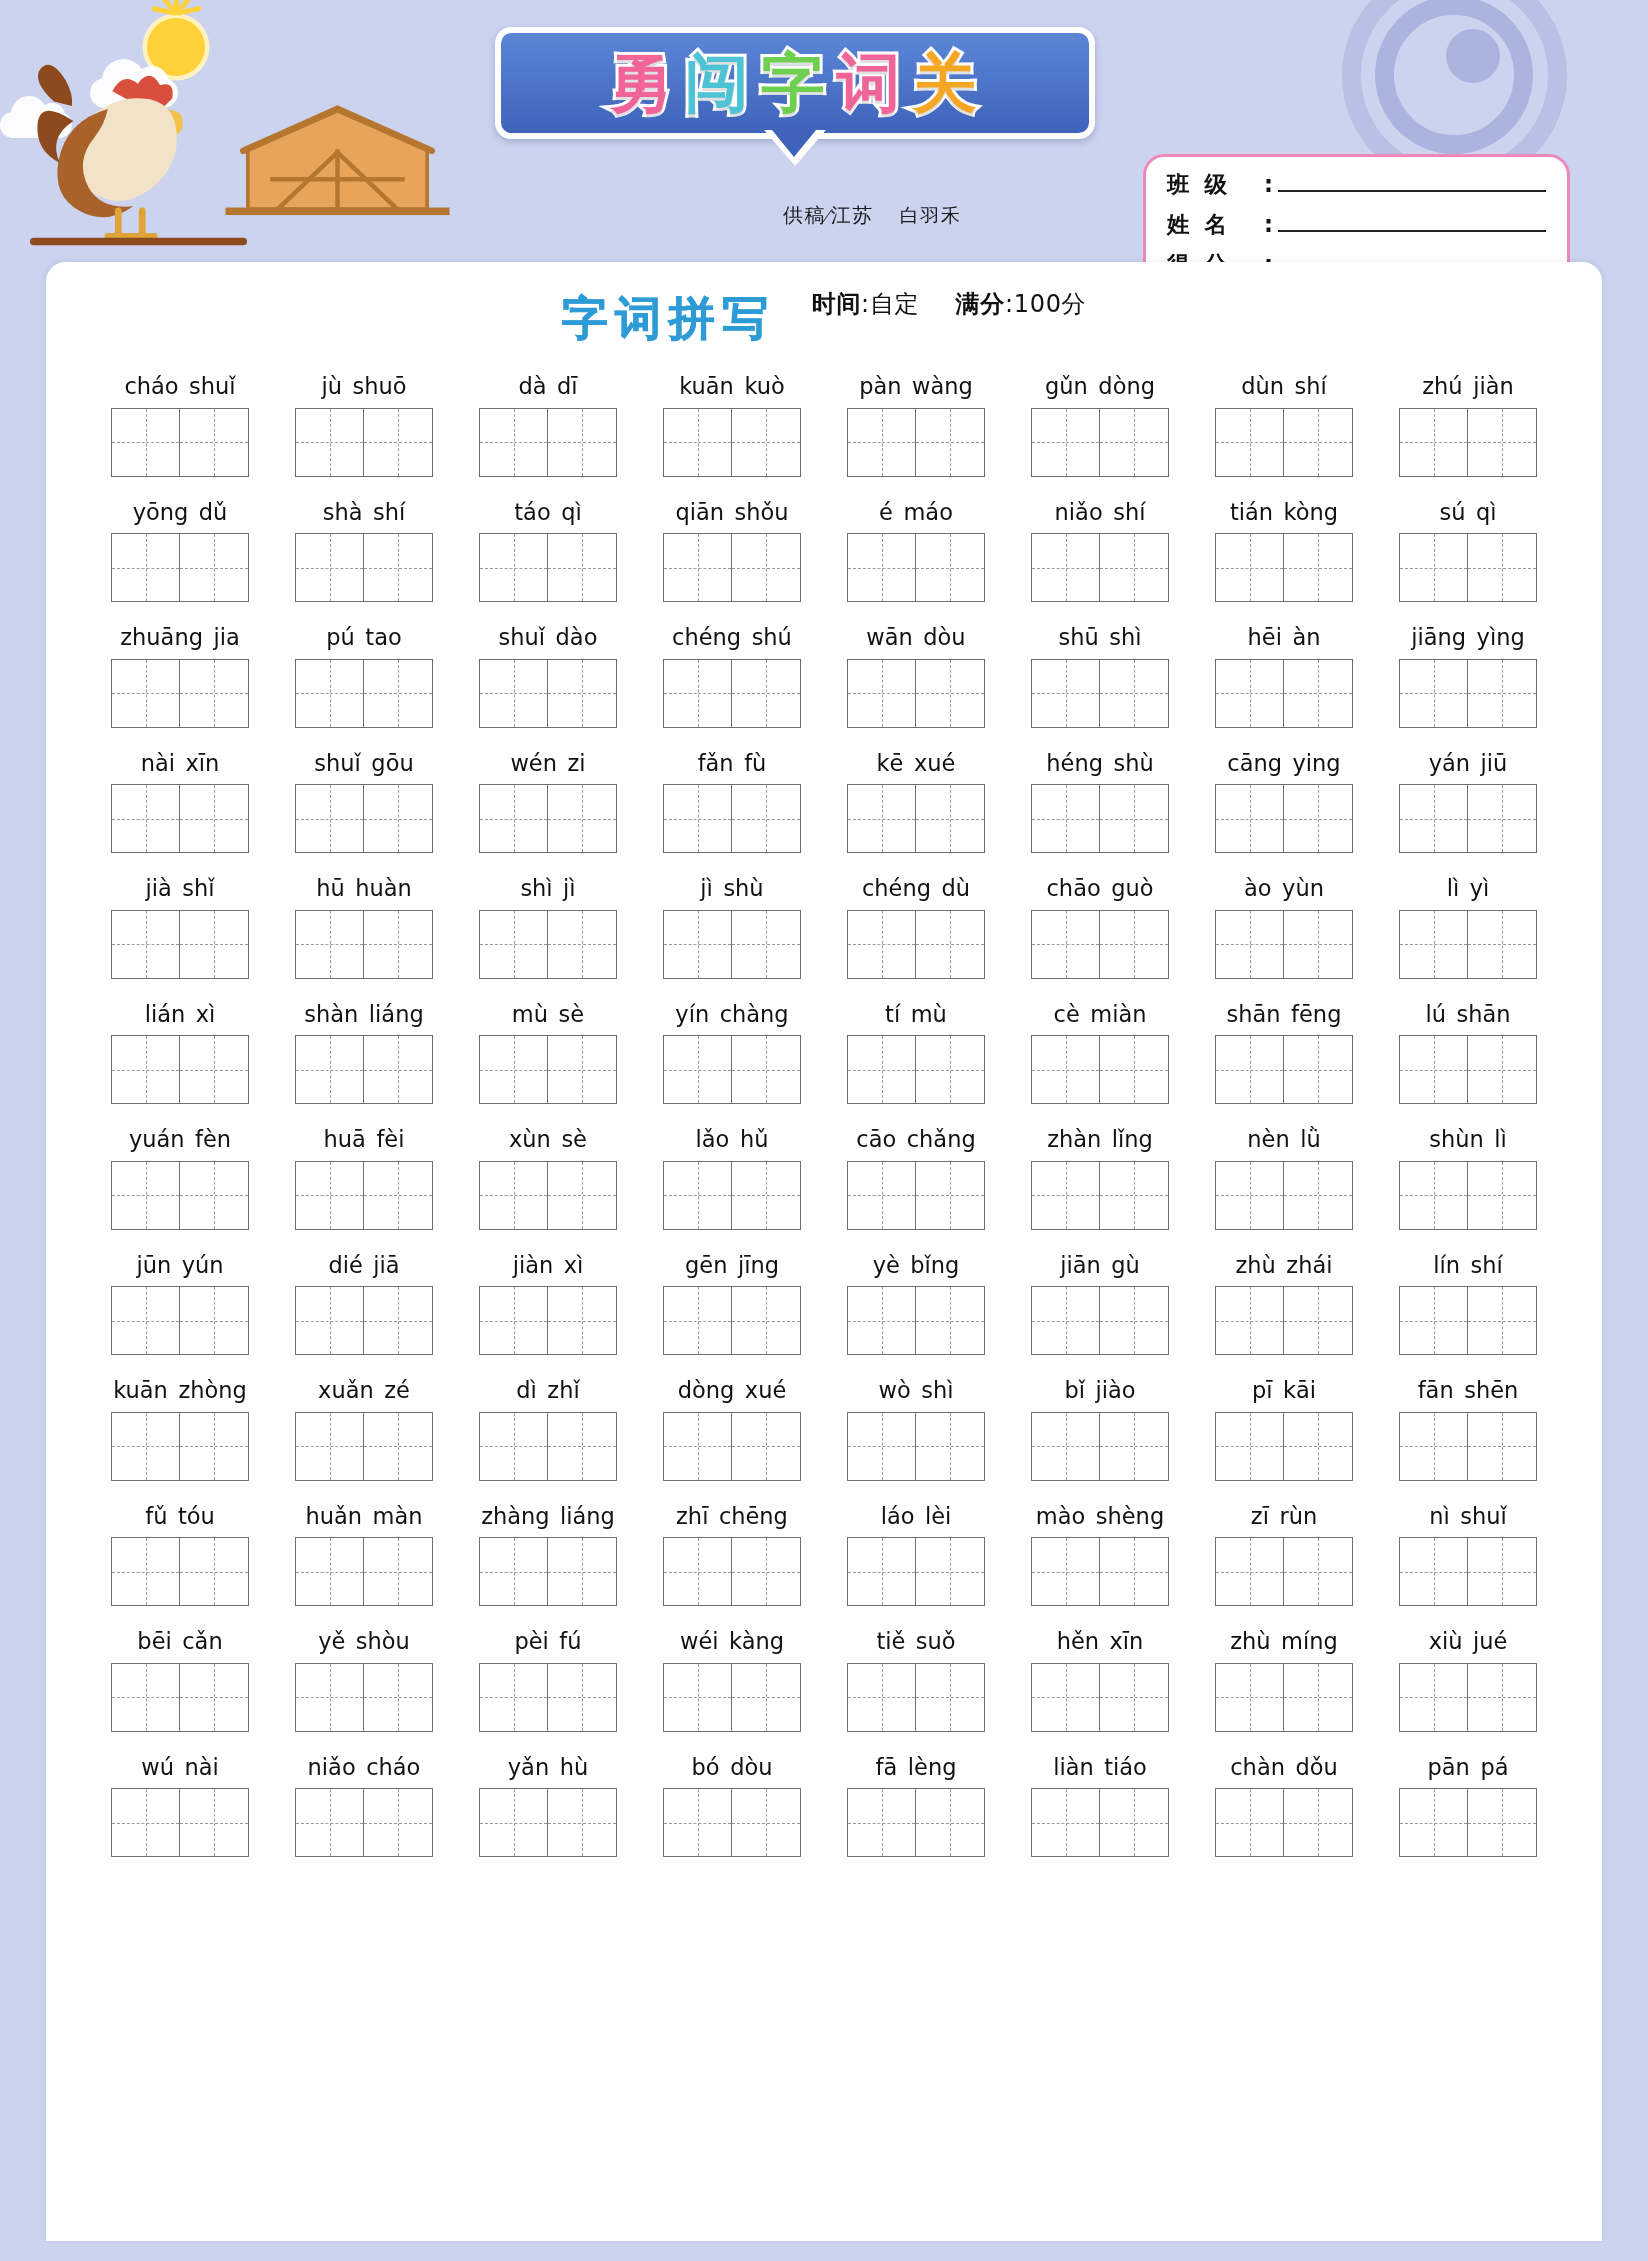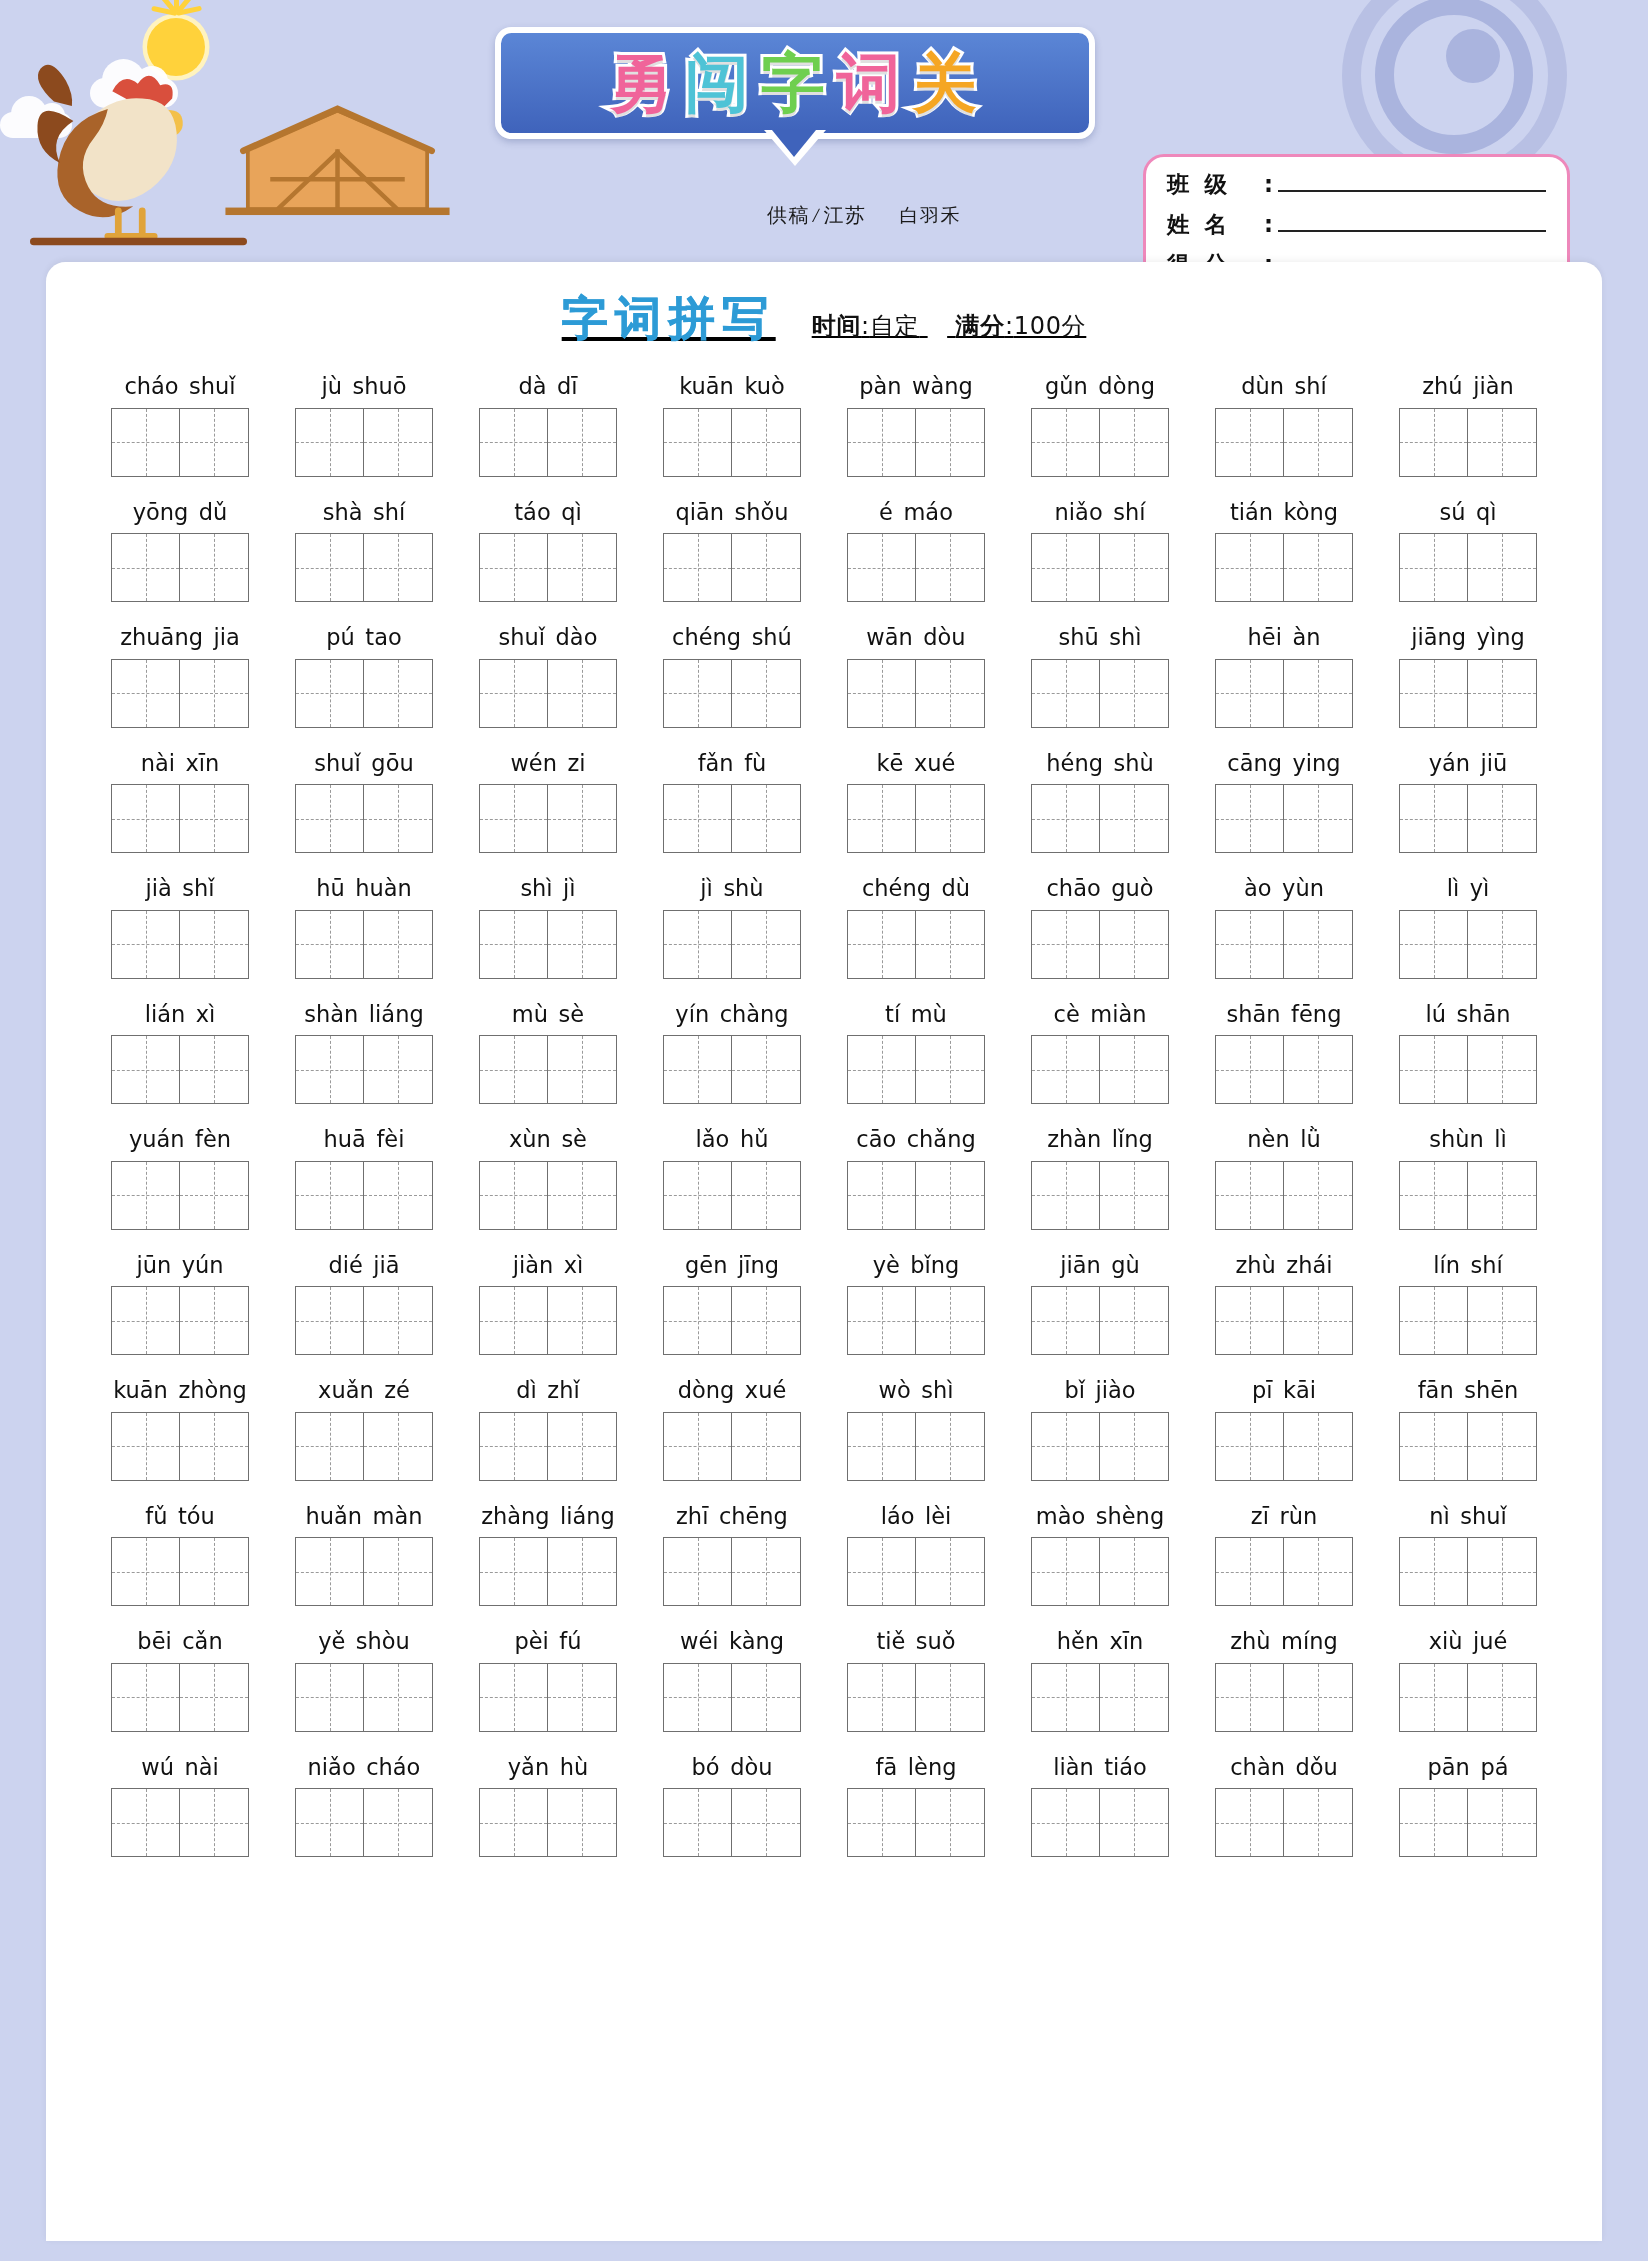--- a/index.html
+++ b/index.html
@@ -111,22 +111,22 @@
     z-index: 2;
   }
   .title-text span {
     -webkit-text-stroke: 6px #ffffff;
     paint-order: stroke fill;
     text-shadow: 0 3px 0 rgba(0,0,0,.12);
   }
 
   .credit {
     position: absolute;
-    left: 767px; top: 202px;
-    font-family: Liberation Mono, monospace;
+    left: 783px; top: 202px;
+    font-family: Liberation Serif, serif;
     font-size: 20px;
     color: #1a1a1a;
     letter-spacing: 1.5px;
   }
   .credit .name { margin-left: 19.5px; font-size: 19px; }
 
   
   .info-box {
     position: absolute;
     right: 79px; top: 154px;
@@ -162,25 +162,24 @@
     height: 1979px;
     background: #ffffff;
     border-radius: 19.5px 19.5px 0 0;
     box-shadow: 0 -1.5px 6px rgba(0,0,0,.06);
     box-sizing: border-box;
     padding: 25.5px 42px 0 42px;
   }
 
   .sheet-head {
     display: flex;
-    align-items: flex-end;
+    align-items: flex-start;
     justify-content: center;
     gap: 36px;
     margin-bottom: 19.5px;
-    text-decoration: underline;
   }
   .sheet-title {
     font-family: "DejaVu Sans", sans-serif;
     font-size: 46px;
     font-weight: bold;
     color: #2d9bd6;
     letter-spacing: 7.5px;
     -webkit-text-stroke: 0.7px #2d9bd6;
   }
   .sheet-meta {

